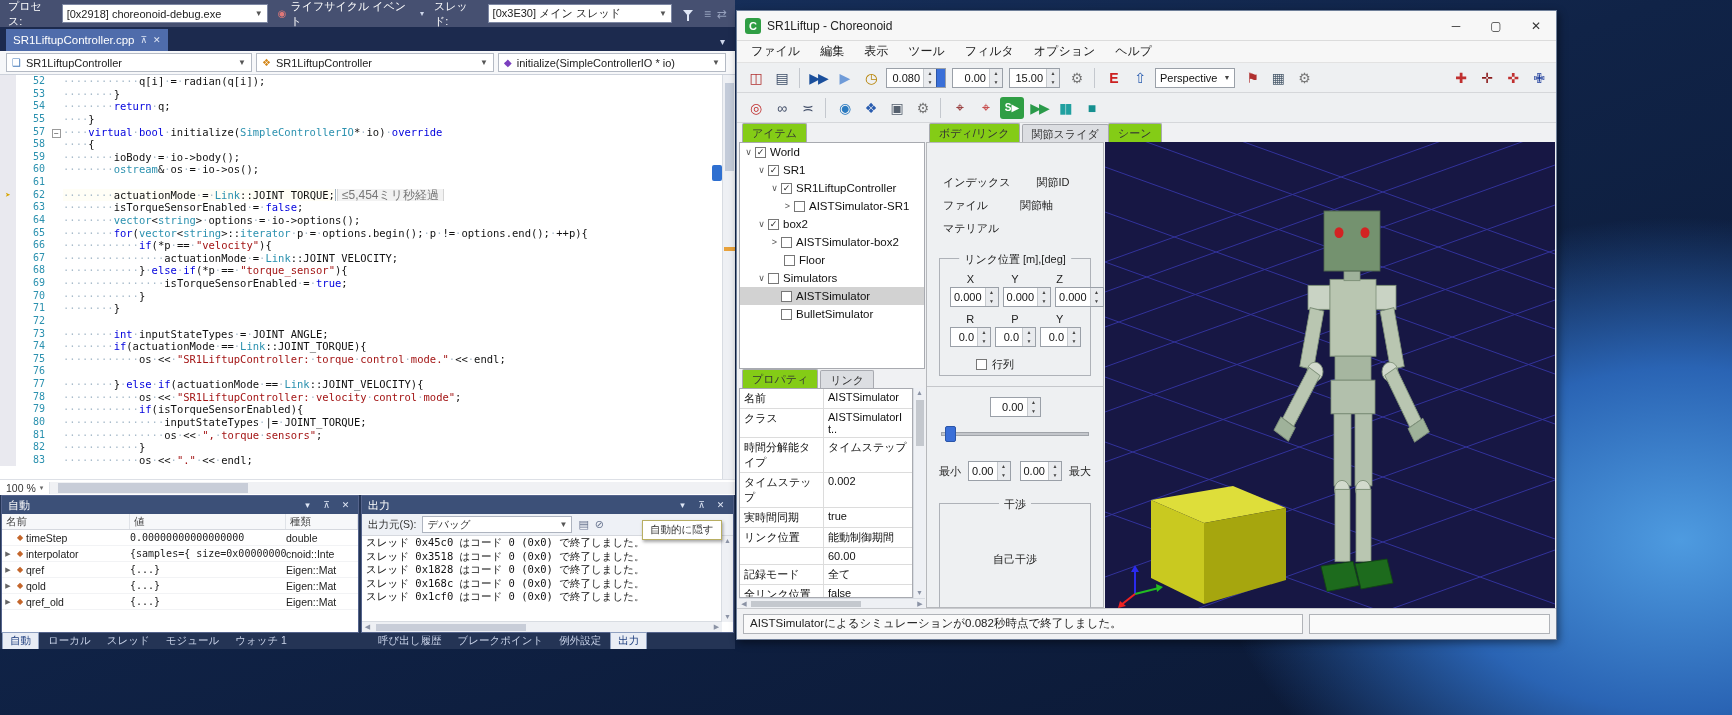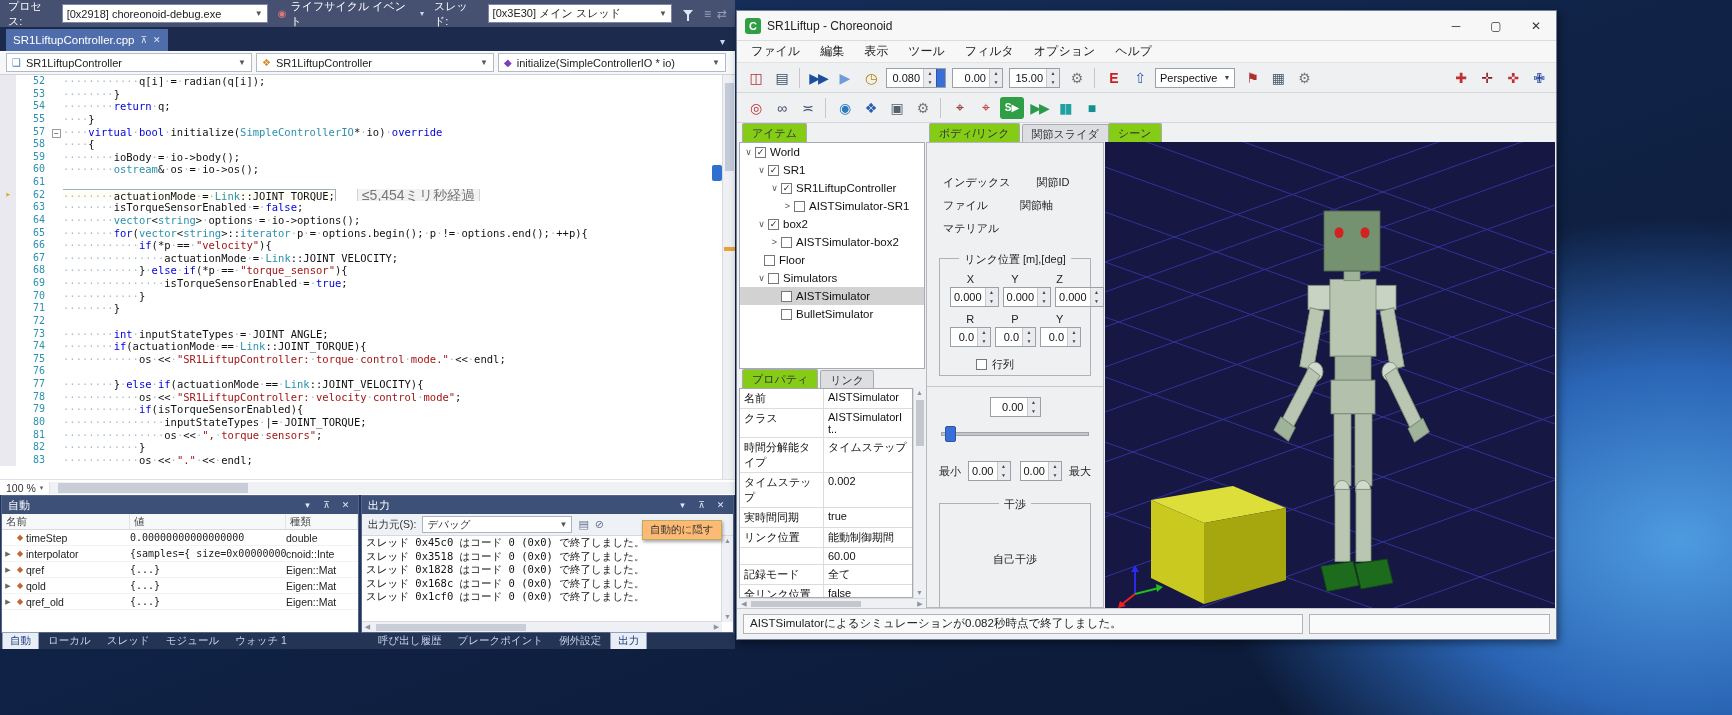--- a/index.html
+++ b/index.html
@@ -29,21 +29,21 @@
 .cl .bp{width:16px;background:#e9e9ef;text-align:center;font-size:9px;color:#d8a500;line-height:12px;flex:none}
 .cl .ln{width:34px;text-align:right;padding-right:5px;color:#2b91af;font-size:10px;flex:none}
 .cl .fd{width:13px;text-align:center;flex:none}
 .foldbox{display:inline-block;width:9px;height:9px;border:1px solid #9a9a9a;line-height:7px;text-align:center;font-size:8px;color:#555;background:#fff;font-style:normal}
 .cl .cd{flex:1;overflow:hidden;color:#111}
 i.ws{color:#a9bccb;font-style:normal}
 i.kw{color:#0000dd;font-style:normal}
 i.ty{color:#2b91af;font-style:normal}
 i.str{color:#a31515;font-style:normal}
 .cur-box{outline:1px solid #9fb0c0;background:#fffef6;font-style:normal}
-.perftip{font-family:"Liberation Sans",sans-serif;font-style:normal;font-size:14px;color:#777;background:#f2f2f2;border:1px solid #d4d4d4;padding:0 4px;margin-left:22px}
+.perftip{font-family:"Liberation Sans",sans-serif;font-style:normal;font-size:12px;color:#777;background:#f2f2f2;border:1px solid #d4d4d4;padding:0 4px;margin-left:2px}
 .edscroll{position:absolute;right:0;top:0;width:13px;height:404px;background:#eef0f4;border-left:1px solid #d8dce2}
 .edthumb{position:absolute;left:2px;top:8px;width:9px;height:88px;background:#c3cbd9}
 .edmark-o{position:absolute;left:1px;top:172px;width:11px;height:4px;background:#e8a23c}
 .bluetab{position:absolute;right:13px;top:90px;width:10px;height:16px;background:#2e6fd0;border-radius:2px}
 .zoombar{position:absolute;left:0;top:479px;width:735px;height:16px;background:#fff;border-top:1px solid #dde0e6;display:flex;align-items:center;font-size:10.5px;color:#333}
 .zoomsel{display:flex;align-items:center;gap:4px;padding: 0 6px;border-right:1px solid #e0e3e8}
 .hsc{flex:1;height:12px;background:#f0f1f4;position:relative}
 .hsc .th{position:absolute;left:8px;top:1px;width:190px;height:10px;background:#c8cdd8}
 .panelarea{position:absolute;left:0;top:495px;width:735px;height:138px;background:#243455}
 .tpanel{position:absolute;background:#fff;border:1px solid #55648c}
@@ -56,21 +56,21 @@
 .aexp{width:12px;text-align:center;font-size:7px;color:#666;flex:none}
 .avar{width:12px;text-align:center;font-size:8px;color:#c4662b;flex:none}
 .aname{width:104px;overflow:hidden;white-space:nowrap;flex:none}
 .aval{width:156px;overflow:hidden;white-space:nowrap;flex:none;font-family:"DejaVu Sans Mono",monospace;font-size:10px}
 .atype{flex:1;overflow:hidden;white-space:nowrap}
 .obar{height:22px;background:#eef1f6;border-bottom:1px solid #d6d9df;display:flex;align-items:center;gap:6px;padding:0 6px;font-size:10.5px;color:#333}
 .ocombo{display:flex;align-items:center;background:#fff;border:1px solid #aeb4bf;height:17px;width:150px;padding:0 4px;gap:4px;font-size:10.5px}
 .ocombo .ca{margin-left:auto;font-size:8px;color:#555}
 .oic{color:#6a7690;font-size:11px}
 .oline{height:13.5px;line-height:13.5px;font-family:"DejaVu Sans Mono","Liberation Mono",monospace;font-size:10.5px;color:#111;white-space:nowrap;overflow:hidden;padding-left:4px}
-.vtip{position:absolute;left:642px;top:520px;background:#fdba74;border:1px solid #b8ae62;box-shadow:1px 2px 3px rgba(0,0,0,.35);font-size:10.5px;color:#333;padding:2px 7px;z-index:60;white-space:nowrap}
+.vtip{position:absolute;left:642px;top:520px;background:#ffffff;border:1px solid #b8ae62;box-shadow:1px 2px 3px rgba(0,0,0,.35);font-size:10.5px;color:#333;padding:2px 7px;z-index:60;white-space:nowrap}
 .btabs{position:absolute;top:633px;height:16px;display:flex;align-items:center;gap:2px;font-size:10.5px;color:#c8d2e8}
 .btab{padding:1px 7px;cursor:default}
 .btab.active{background:#e9edf5;color:#1e3e7e;border:1px solid #8fa0c0}
 .sbv{position:absolute;background:#eef0f4;border-left:1px solid #d8dce2}
 .sbh{position:absolute;background:#eef0f4;border-top:1px solid #d8dce2}
 .sba{position:absolute;color:#8b93a5;font-size:7px;text-align:center;width:100%;line-height:10px}
 
 #cnoid{position:absolute;left:736px;top:10px;width:821px;height:630px;background:#f0f1f3;border:1px solid #6f7f99;box-shadow:2px 3px 8px rgba(0,0,0,.45)}
 .ctitle{position:absolute;left:0;top:0;width:100%;height:30px;background:#f7f7f7;border-bottom:1px solid #dcdcdc;display:flex;align-items:center}
 .applogo{width:16px;height:16px;background:#2f9e44;color:#fff;font-size:11px;font-weight:bold;text-align:center;line-height:16px;border-radius:3px;margin:0 6px 0 8px}
@@ -439,21 +439,21 @@
         <div class="trow" style="padding-left: 16px;">
           <span class="texp">∨</span>
           <span class="tchk">✓</span>
           <span>box2</span>
         </div>
         <div class="trow" style="padding-left: 29px;">
           <span class="texp">&gt;</span>
           <span class="tchk"></span>
           <span>AISTSimulator-box2</span>
         </div>
-        <div class="trow" style="padding-left: 12px;">
+        <div class="trow" style="padding-left: 32px;">
           <span class="texp"></span>
           <span class="tchk"></span>
           <span>Floor</span>
         </div>
         <div class="trow" style="padding-left: 16px;">
           <span class="texp">∨</span>
           <span class="tchk"></span>
           <span>Simulators</span>
         </div>
         <div class="trow sel" style="padding-left: 29px;">

